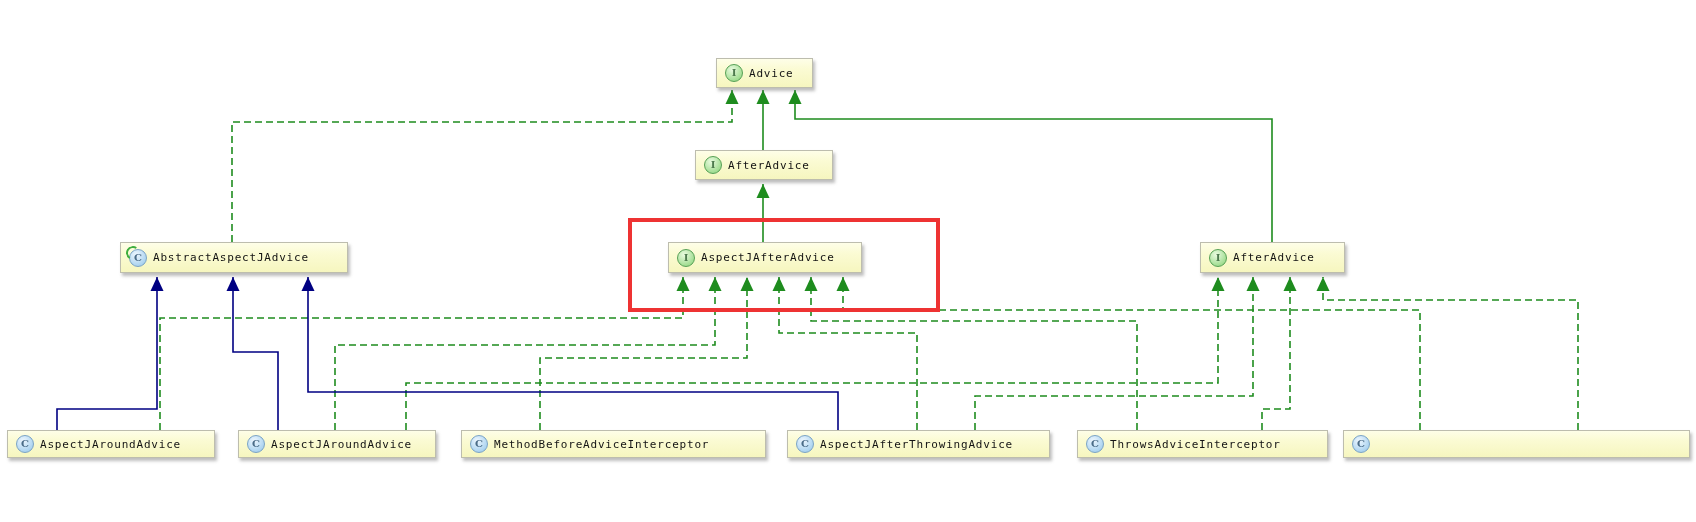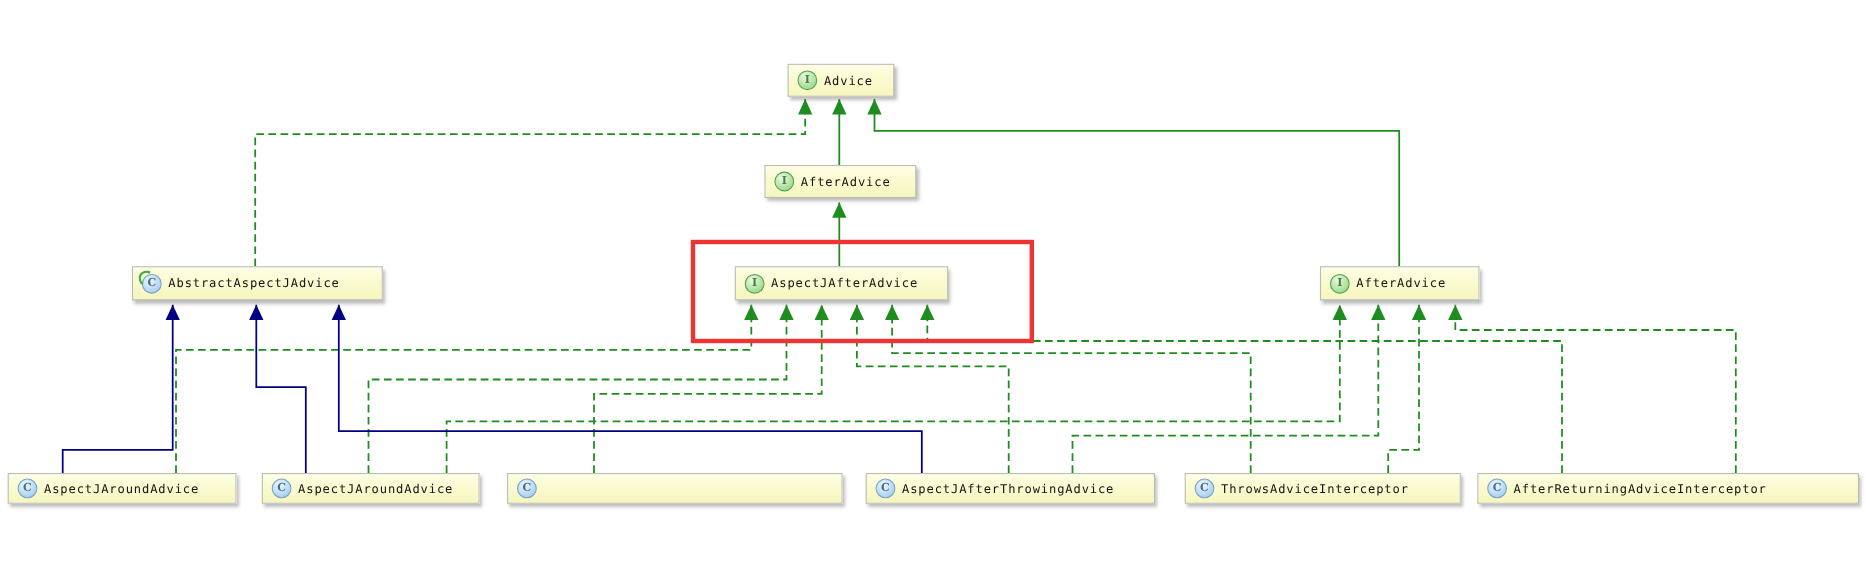--- a/index.html
+++ b/index.html
@@ -104,32 +104,32 @@
     <div class="node class" style="left: 238px; top: 430px; width: 198px; height: 28px;">
       <span class="icon class">
         <span>C</span>
       </span>
       <span class="label">AspectJAroundAdvice</span>
     </div>
     <div class="node class" style="left: 461px; top: 430px; width: 305px; height: 28px;">
       <span class="icon class">
         <span>C</span>
       </span>
+      <span class="label">MethodBeforeAdviceInterceptor</span>
     </div>
     <div class="node class" style="left: 787px; top: 430px; width: 263px; height: 28px;">
       <span class="icon class">
         <span>C</span>
       </span>
       <span class="label">AspectJAfterThrowingAdvice</span>
     </div>
     <div class="node class" style="left: 1077px; top: 430px; width: 251px; height: 28px;">
       <span class="icon class">
         <span>C</span>
       </span>
       <span class="label">ThrowsAdviceInterceptor</span>
     </div>
     <div class="node class" style="left: 1343px; top: 430px; width: 347px; height: 28px;">
       <span class="icon class">
         <span>C</span>
       </span>
-      <span class="label">AfterReturningAdviceInterceptor</span>
     </div>
   </div>
 
 </body></html>

